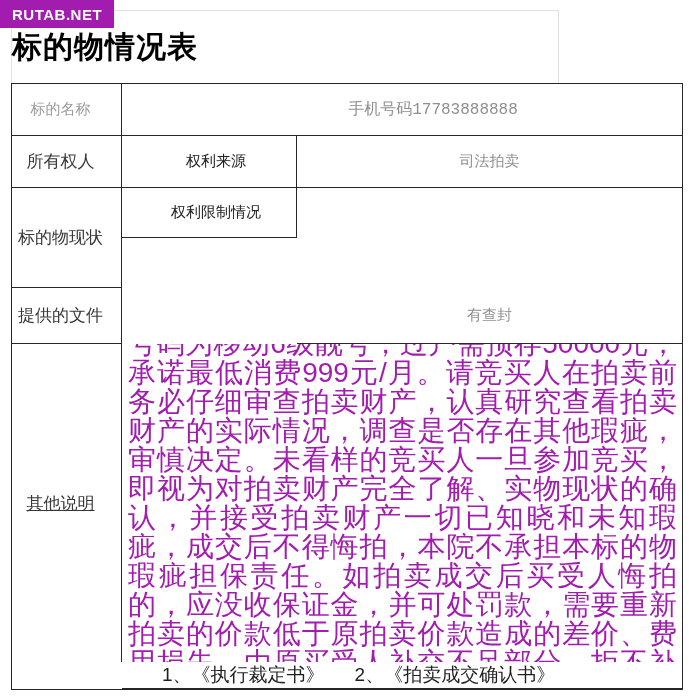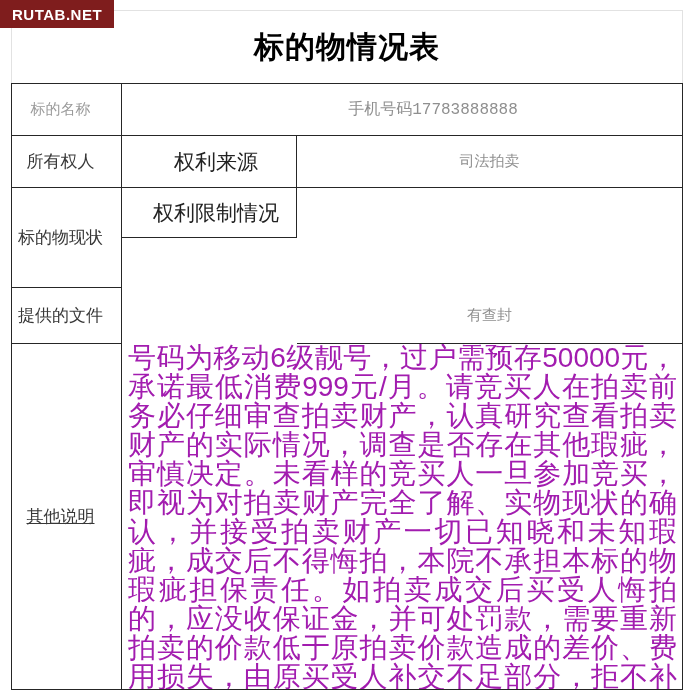--- a/index.html
+++ b/index.html
@@ -8,32 +8,32 @@
     width: 689px; height: 700px;
     font-family: "Liberation Sans", sans-serif;
     position: relative;
     overflow: hidden;
   }
   .page { position: absolute; left: 0; top: 0; width: 689px; height: 700px; background: #fff; }
 
   
   .badge {
     position: absolute; left: 0; top: 0; z-index: 5;
-    background: #7f1d1d; color: #ffffff;
+    background: #a21caf; color: #ffffff;
     height: 28px; min-width: 110px;
     display: flex; align-items: center;
     padding: 0 12px 0 12px;
     font-size: 15px; font-weight: bold; letter-spacing: 0.5px;
   }
 
   
   .title-box {
-    position: absolute; left: 11px; top: 10px; width: 672px; height: 73px;
+    position: absolute; left: 11px; top: 10px; width: 548px; height: 73px;
     border: 1px solid #e2e2e2; border-bottom: none;
-    display: flex; align-items: center; justify-content: center;
+    display: flex; align-items: center; justify-content: flex-start;
   }
   .title-box h1 {
     font-size: 30px; font-weight: bold; color: #000000;
     letter-spacing: 1px;
   }
 
   
   .tbl {
     position: absolute; left: 11px; top: 83px; width: 672px; height: 607px;
     border: 1px solid #262626;
@@ -52,21 +52,21 @@
     color: #383838; font-size: 17px;
     padding-right: 12px;
   }
   .lbl.muted { color: #9a9a9a; font-size: 15px; }
 
   .val-wide { grid-column: 2 / 4; justify-content: center; }
   .val-gray { color: #8f8f8f; font-size: 16px; padding-left: 62px; font-family: Liberation Mono, monospace; }
 
   .sublbl {
     grid-column: 2 / 3; justify-content: center;
-    color: #222222; font-size: 21px; padding-left: 14px;
+    color: #222222; font-size: 15px; padding-left: 14px;
   }
   .subval {
     grid-column: 3 / 4; justify-content: center;
     color: #8f8f8f; font-size: 15px;
   }
 
   .rowspan-label { grid-row: 3 / 5; }
   .other-label  { grid-row: 6 / 7; text-decoration: underline; }
 
   .docs {
@@ -109,20 +109,24 @@
 
     <div class="cell lbl bb br rowspan-label">标的物现状</div>
 
     <div class="cell sublbl bb br">权利来源</div>
     <div class="cell subval bb">司法拍卖</div>
 
     <div class="cell sublbl bb br">权利限制情况</div>
     <div class="cell lbl bb br">提供的文件</div>
 
     <div class="cell subval bb">有查封</div>
+    <div class="cell docs bb">
+      <span class="doc-item">1、《执行裁定书》</span>
+      <span class="doc-item">2、《拍卖成交确认书》</span>
+    </div>
 
     <div class="cell lbl br other-label">其他说明</div>
     <div class="cell remark">
       <p>经向中国电信合川分公司了解，该电话号码为移动6级靓号，过户需预存50000元，承诺最低消费999元/月。请竞买人在拍卖前务必仔细审查拍卖财产，认真研究查看拍卖财产的实际情况，调查是否存在其他瑕疵，审慎决定。未看样的竞买人一旦参加竞买，即视为对拍卖财产完全了解、实物现状的确认，并接受拍卖财产一切已知晓和未知瑕疵，成交后不得悔拍，本院不承担本标的物瑕疵担保责任。如拍卖成交后买受人悔拍的，应没收保证金，并可处罚款，需要重新拍卖的价款低于原拍卖价款造成的差价、费用损失，由原买受人补交不足部分，拒不补交的，强制执行。</p>
     </div>
 
   </div>
 </div>
 
 </body></html>

